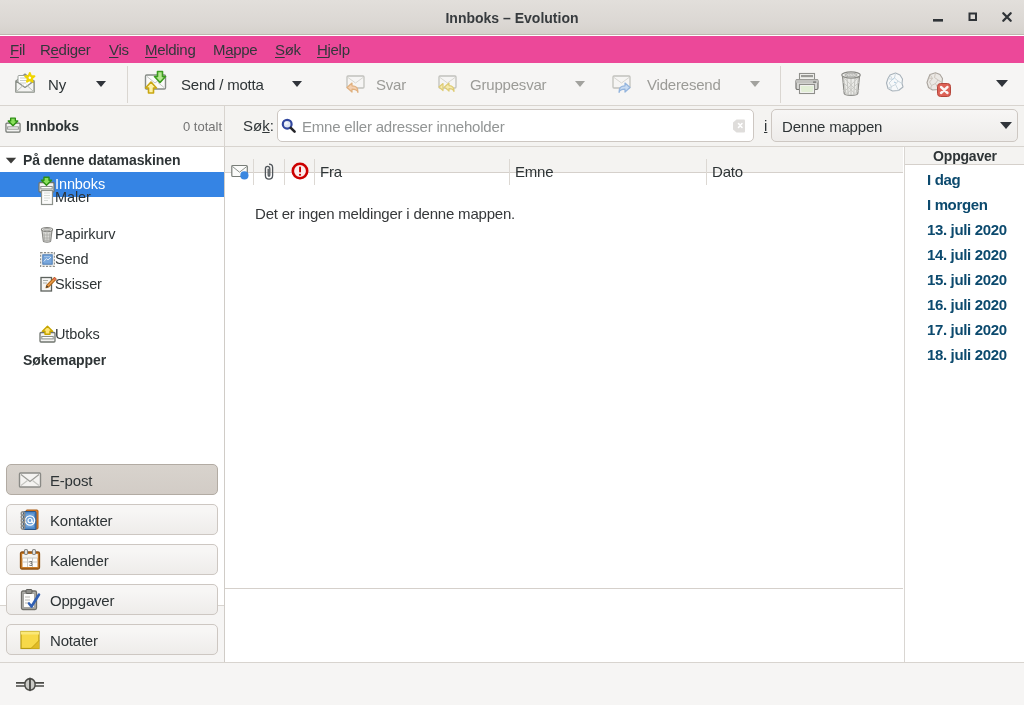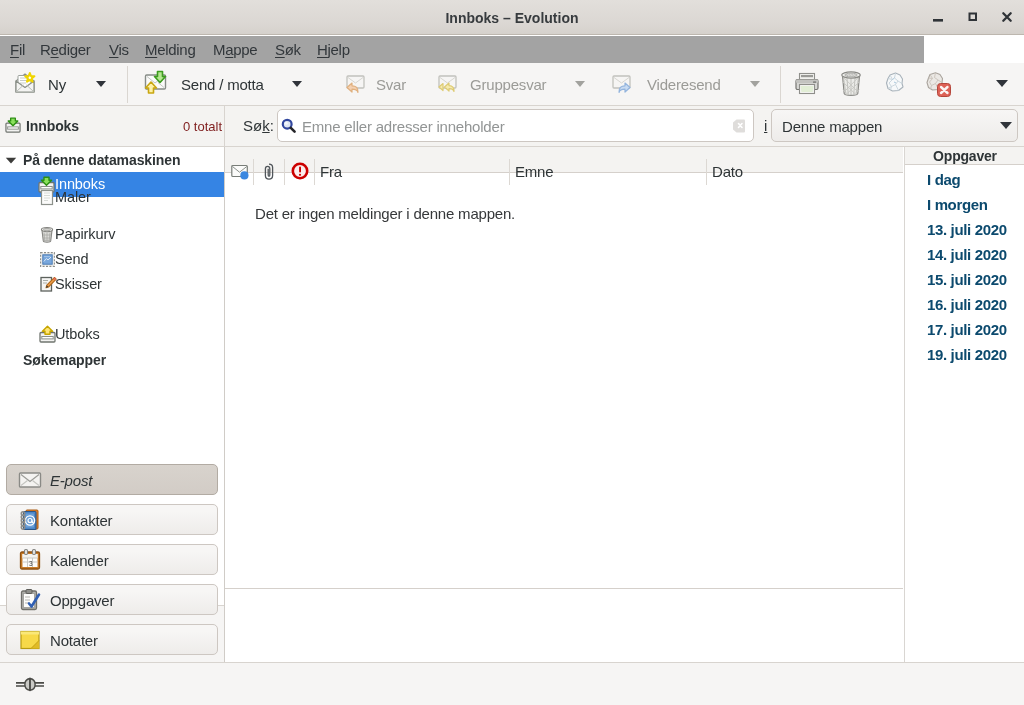--- a/index.html
+++ b/index.html
@@ -7,55 +7,55 @@
 body { font-family:"Liberation Sans", sans-serif; color:#2e3436; position:relative; background:#fff; }
 .abs { position:absolute; }
 
 
 #titlebar { left:0; top:0; width:1024px; height:35px;
   background:linear-gradient(to bottom,#e2dfdb 0%,#dbd7d3 70%,#d5d1cc 100%);
   border-bottom:1px solid #bdb7af; }
 #title { width:100%; text-align:center; top:10px; font-weight:bold; font-size:14px; color:#373b3e; letter-spacing:0; }
 
 
-#menubar { left:0; top:36px; width:924px; height:27px; background:#a3a3a3; }
+#menubar { left:0; top:36px; width:1024px; height:27px; background:#ec4899; }
 .menu { position:absolute; top:5px; font-size:15px; color:#32373b; letter-spacing:-0.3px; }
 .menu u { text-decoration-thickness:1px; text-underline-offset:2px; }
 
 
 #toolbar { left:0; top:63px; width:1024px; height:43px; background:#f6f5f4; border-bottom:1px solid #d8d4cf; }
 .tbtext { position:absolute; top:13px; font-size:15px; color:#2e3436; letter-spacing:-0.2px; }
 .tbgray { color:#9b9b97; }
 .arrow { position:absolute; width:0; height:0; border-left:5px solid transparent; border-right:5px solid transparent; border-top:6px solid #30343a; }
 .arrowgray { border-top-color:#a2a29e; }
 .vsep { position:absolute; width:1px; background:#dad6d1; }
 
 
 #searchband { left:0; top:106px; width:1024px; height:41px; background:#f4f3f1; border-bottom:1px solid #d8d4cf; }
 #fheader-sep { left:224px; top:106px; width:1px; height:41px; background:#d8d4cf; }
 #fname { left:26px; top:12px; font-weight:bold; font-size:14px; letter-spacing:-0.1px; }
-#ftotal { left:122px; top:13px; width:100px; text-align:right; font-size:13px; color:#7f1d1d; }
+#ftotal { left:122px; top:13px; width:100px; text-align:right; font-size:13px; color:#737373; }
 #searchlabel { left:243px; top:11px; font-size:15px; }
 #searchentry { left:277px; top:3px; width:477px; height:33px; background:#fff; border:1px solid #cdc7c2; border-radius:5px; }
 #searchph { left:302px; top:12px; font-size:15px; color:#929595; letter-spacing:-0.2px; }
 #ilabel { left:764px; top:11px; font-size:15px; }
 #combo { left:771px; top:3px; width:247px; height:33px; border:1px solid #cdc7c2; border-radius:5px;
   background:linear-gradient(to bottom,#f7f6f5,#eeecea); }
 #combotext { left:782px; top:12px; font-size:15px; letter-spacing:-0.2px; }
 
 
 #sidebar { left:0; top:147px; width:224px; height:515px; background:#fff; }
 #sidebar-sep { left:224px; top:147px; width:1px; height:515px; background:#d0ccc7; }
 .trow { position:absolute; left:0; width:268px; height:25px; font-size:14.5px; letter-spacing:-0.1px; }
 .trow .lbl { position:absolute; top:4px; }
 #selrow { background:#3584e4; color:#fff; }
 #switcharea { left:0; top:458px; width:224px; height:204px; background:#f6f5f4; border-top:1px solid #d8d4cf; }
 .swbtn { position:absolute; left:6px; width:212px; height:31px; border:1px solid #cdc7c2; border-radius:5px;
   background:linear-gradient(to bottom,#f7f6f5 20%,#eeecea); }
-.swbtn.active { background:linear-gradient(to bottom,#d8d3cd,#d2ccc6); border-color:#b2aba3;font-style:italic; }
+.swbtn.active { background:linear-gradient(to bottom,#d8d3cd,#d2ccc6); border-color:#b2aba3; }
 .swlbl { position:absolute; left:43px; top:7px; font-size:15px; color:#2e3436; letter-spacing:-0.2px; }
 .swicon { position:absolute; left:11px; top:3px; }
 
 
 #mainarea { left:225px; top:147px; width:678px; height:515px; background:#fff; }
 #listheaders { position:absolute; left:0; top:0; width:678px; height:26px; background:#f4f3f1; border-bottom:1px solid #d5d0cb; }
 .hcol { position:absolute; top:12px; height:26px; border-right:1px solid #dcd8d3; }
 .hlbl { position:absolute; top:4px; left:5px; font-size:15px; color:#2e3436; letter-spacing:-0.2px; }
 #emptymsg { position:absolute; left:30px; top:58px; font-size:15px; color:#36383a; letter-spacing:-0.2px; }
 #splitline { position:absolute; left:0; top:441px; width:678px; height:1px; background:#d5d0cb; }
@@ -350,21 +350,21 @@
 
 <div class="abs" id="tasks">
   <div id="taskhdr">Oppgaver</div>
   <div class="taskrow" style="top:24px">I dag</div>
   <div class="taskrow" style="top:49px">I morgen</div>
   <div class="taskrow" style="top:74px">13. juli 2020</div>
   <div class="taskrow" style="top:99px">14. juli 2020</div>
   <div class="taskrow" style="top:124px">15. juli 2020</div>
   <div class="taskrow" style="top:149px">16. juli 2020</div>
   <div class="taskrow" style="top:174px">17. juli 2020</div>
-  <div class="taskrow" style="top:199px">19. juli 2020</div>
+  <div class="taskrow" style="top:199px">18. juli 2020</div>
 </div>
 
 <div class="abs" id="statusbar">
   <svg class="abs" style="left:15px;top:14px" width="30" height="15" viewBox="0 0 30 15" id="ic-plug">
  <path d="M1 5.8 H10 M1 9 H10 M20 5.8 H29 M20 9 H29" stroke="#4a4a46" stroke-width="1.7" fill="none"></path>
  <path d="M14.8 1.5 A6 6 0 0 0 14.8 13.3 Z" fill="#c9c9c5" stroke="#4a4a46" stroke-width="1.4"></path>
  <path d="M15.2 1.5 A6 6 0 0 1 15.2 13.3 Z" fill="#c9c9c5" stroke="#4a4a46" stroke-width="1.4"></path>
 </svg>
 </div>
 

